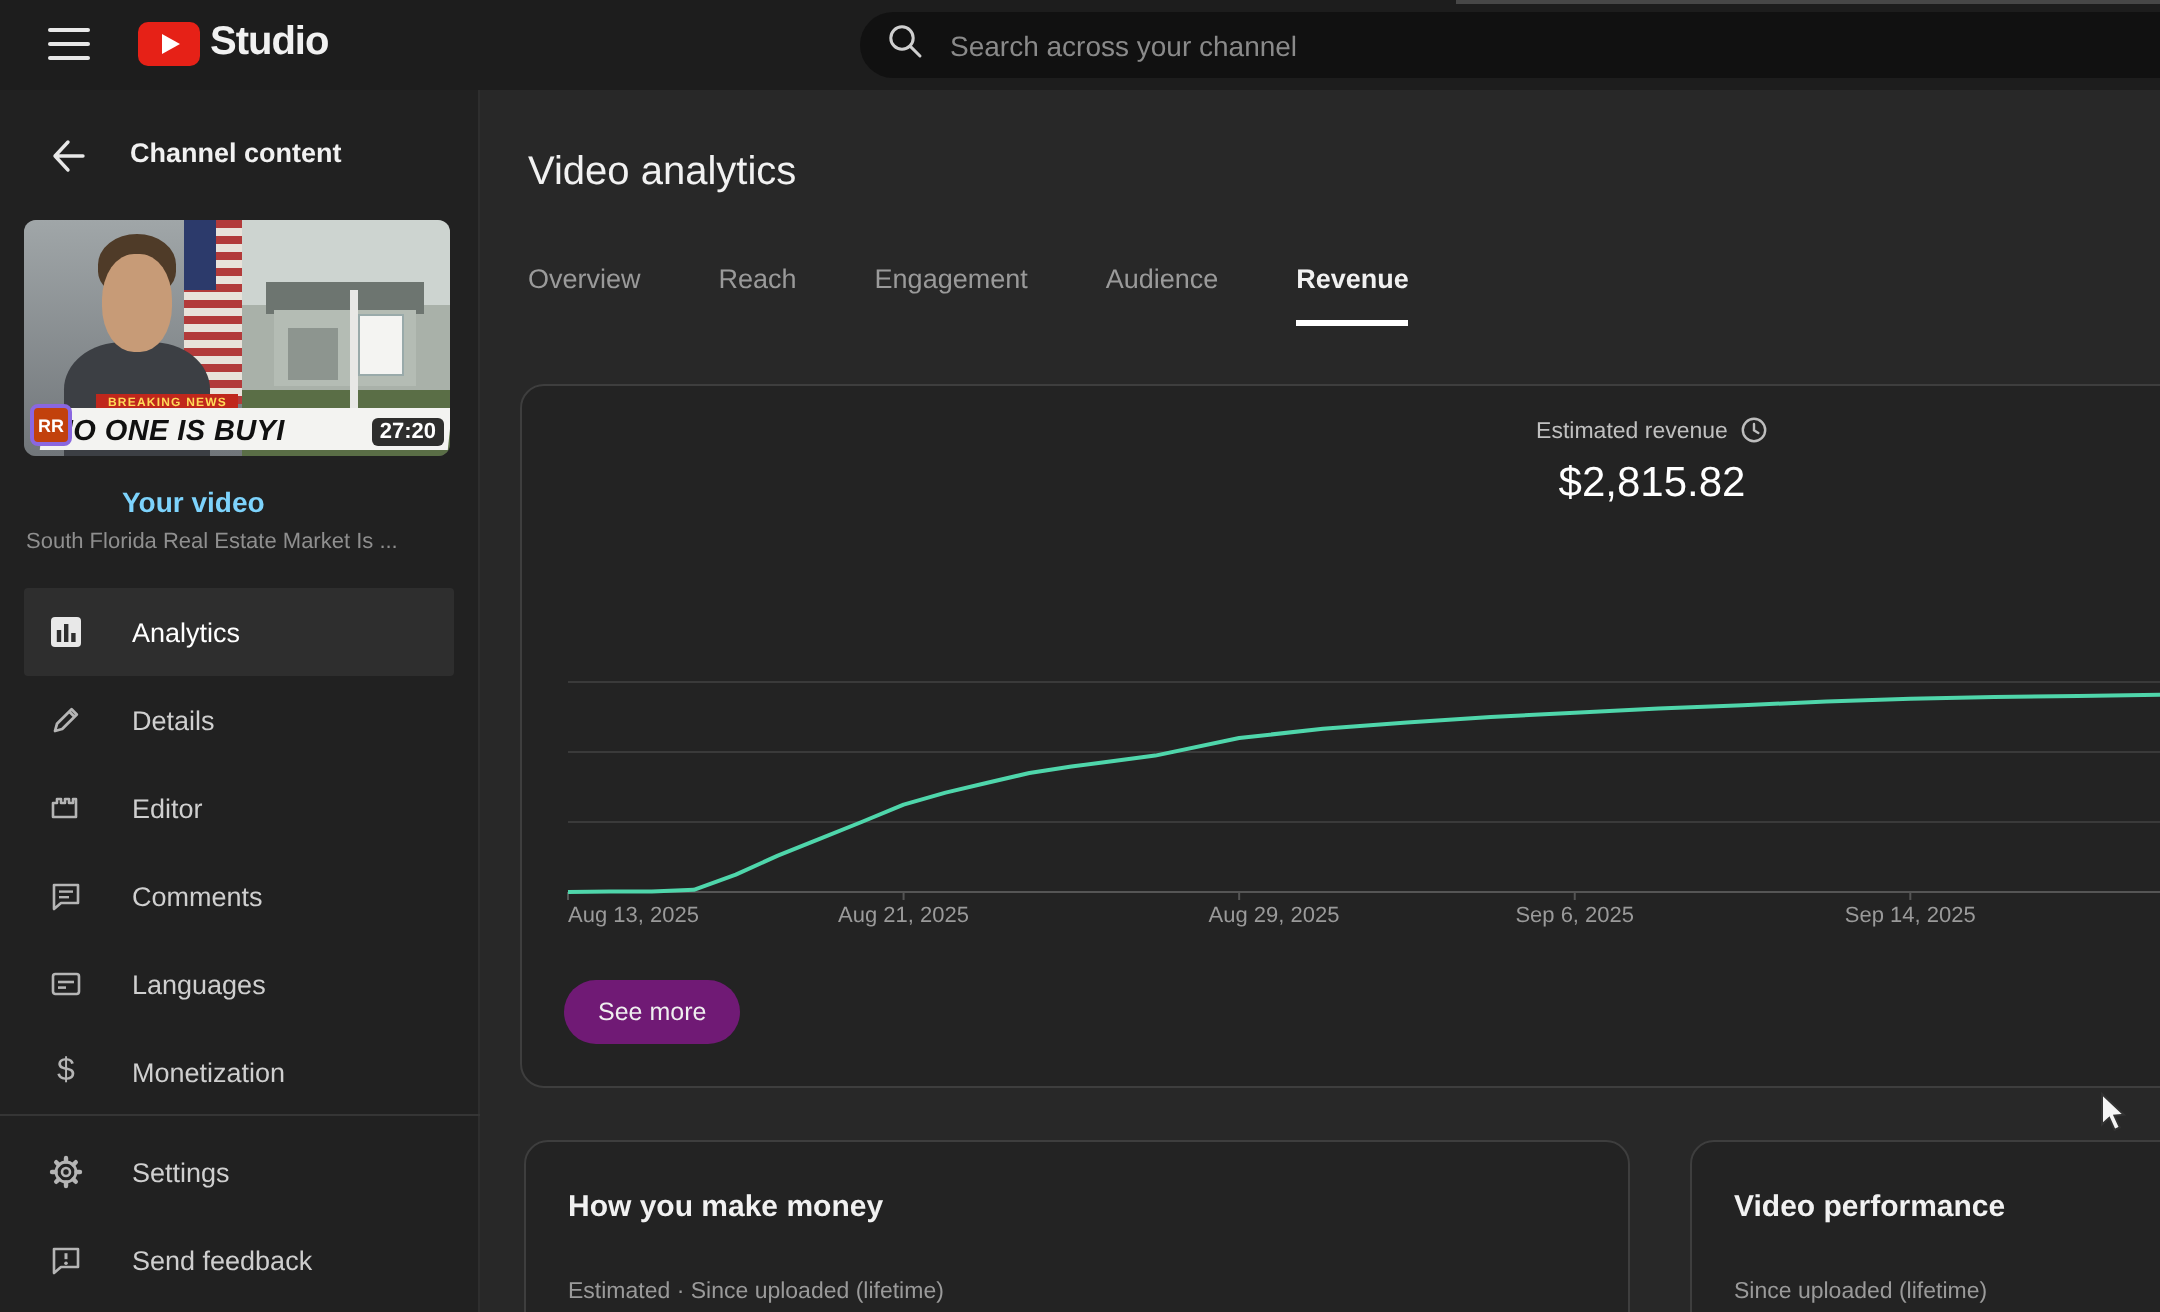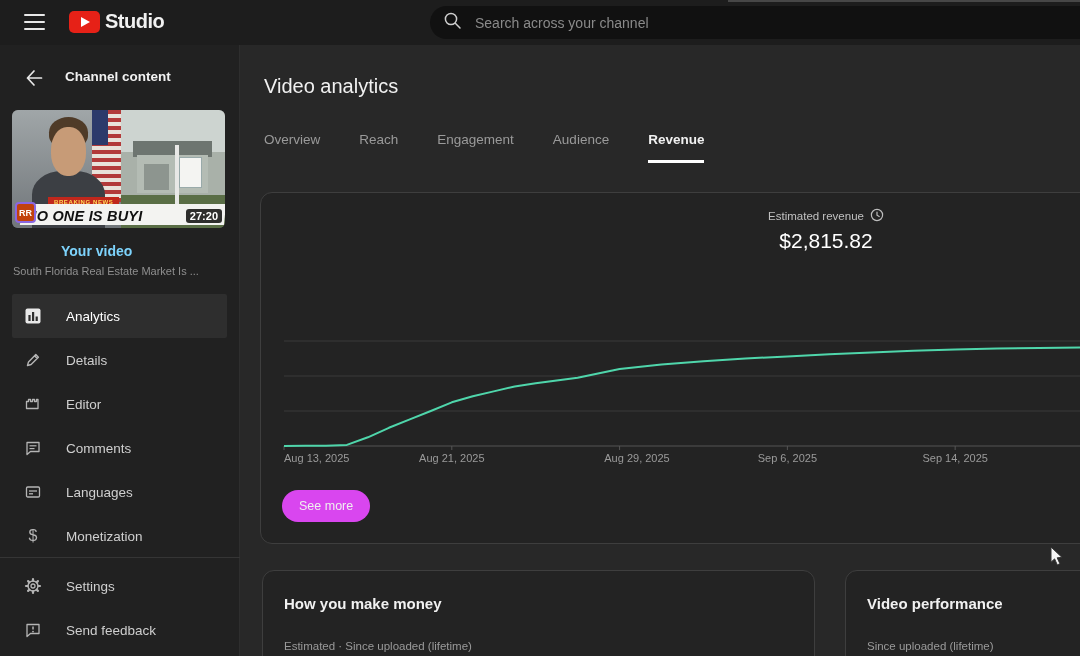--- a/index.html
+++ b/index.html
@@ -60,21 +60,21 @@
 
   
   .chart-card { position: absolute; left: 260px; top: 192px; width: 850px; height: 352px; background: #232323; border: 1px solid #3e3e3e; border-radius: 12px; }
   .metric { position: absolute; left: 460px; top: 13px; width: 210px; text-align: center; }
   .metric-label { color: #c0c0c0; font-size: 11.5px; font-weight: 500; display: inline-flex; align-items: center; gap: 6px; }
   .metric-value { color: #ffffff; font-size: 21px; font-weight: 500; margin-top: 5px; }
   .chart-svg { position: absolute; left: 0; top: 0; width: 848px; height: 280px; }
   .x-labels { position: absolute; left: 0; top: 259px; width: 848px; height: 14px; }
   .x-labels span { position: absolute; color: #9a9a9a; font-size: 11px; white-space: nowrap; transform: translateX(-50%); }
   .x-labels span.first { transform: none; }
-  .see-more { position: absolute; left: 21px; top: 297px; background: #d946ef; color: #efefef; font-size: 12.5px; font-weight: 500; border: none; border-radius: 17px; padding: 9px 17px; cursor: pointer; font-family: "Liberation Sans", sans-serif; }
+  .see-more { position: absolute; left: 21px; top: 297px; background: #701a75; color: #efefef; font-size: 12.5px; font-weight: 500; border: none; border-radius: 17px; padding: 9px 17px; cursor: pointer; font-family: "Liberation Sans", sans-serif; }
 
   
   .bottom-card { position: absolute; top: 570px; height: 120px; background: #232323; border: 1px solid #3e3e3e; border-radius: 12px; }
   .bottom-card.left { left: 262px; width: 553px; }
   .bottom-card.right { left: 845px; width: 280px; }
   .bc-title { position: absolute; left: 21px; top: 24px; color: #f1f1f1; font-size: 15px; font-weight: 700; }
   .bc-sub { position: absolute; left: 21px; top: 45px; color: #9a9a9a; font-size: 11.5px; margin-top: 24px; }
 
   .cursor { position: absolute; left: 1050px; top: 546px; }
 </style>

